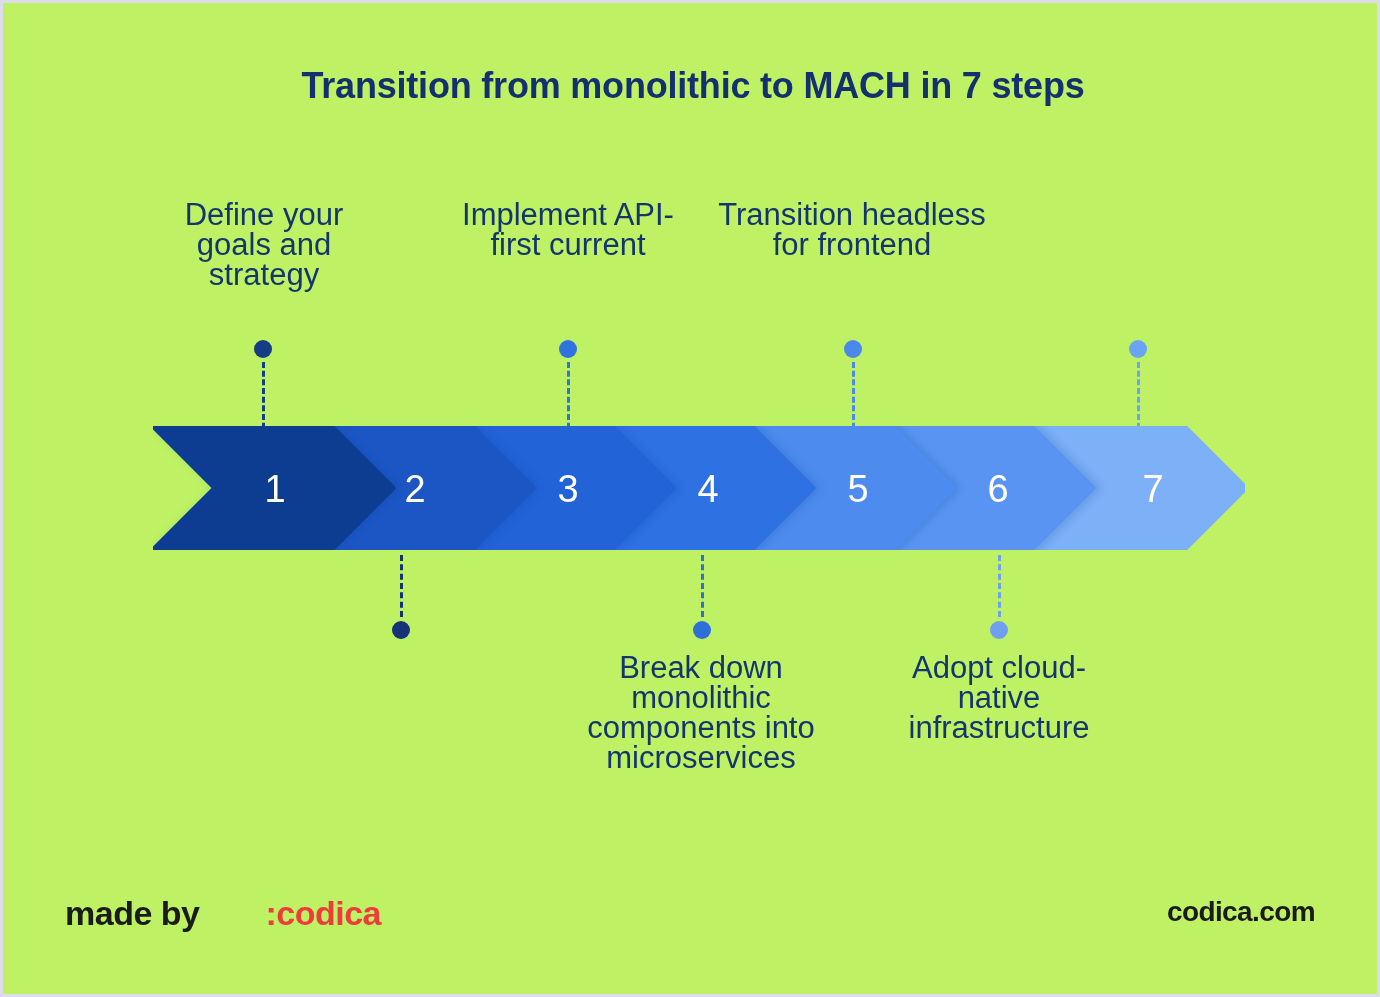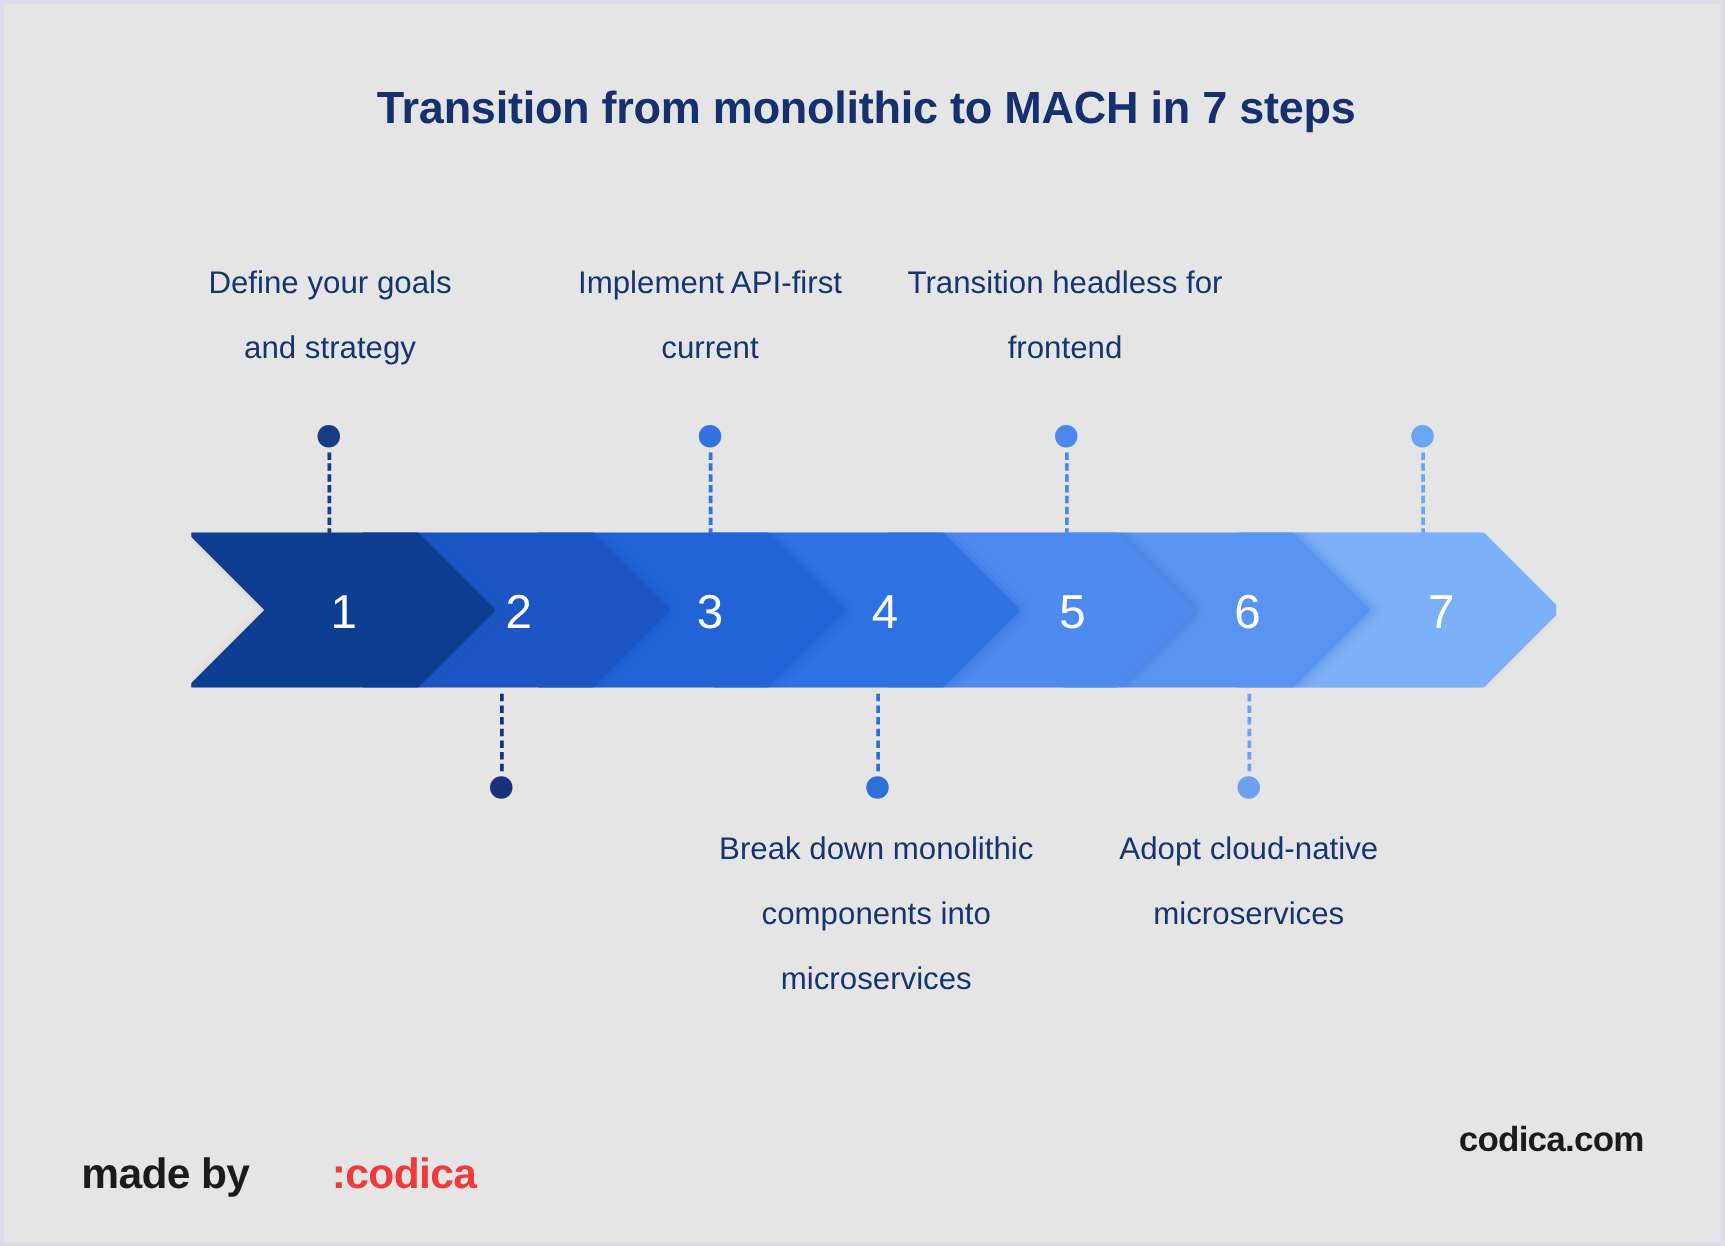--- a/index.html
+++ b/index.html
@@ -8,21 +8,21 @@
     width: 1380px;
     height: 997px;
     background: #ffffff;
     font-family: "Liberation Sans", sans-serif;
   }
 
   #canvas {
     position: relative;
     width: 1380px;
     height: 997px;
-    background: #e5e5e5;
+    background: #bef264;
     border: 3px solid #dcdcea;
     overflow: hidden;
   }
 
   
   #title {
     position: absolute;
     left: 0;
     top: 62px;
     width: 1380px;
@@ -30,22 +30,22 @@
     font-size: 36px;
     font-weight: 700;
     letter-spacing: -0.2px;
     color: #14306e;
   }
 
   
   .label {
     position: absolute;
     text-align: center;
-    font-size: 25px;
-    line-height: 52px;
+    font-size: 31px;
+    line-height: 30px;
     font-weight: 500;
     color: #15356f;
   }
   .label.top { }
   .label.bottom { }
 
   
   .connector {
     position: absolute;
     width: 20px;
@@ -79,21 +79,21 @@
     font-family: "Liberation Sans", sans-serif;
     font-size: 38px;
     font-weight: 400;
     fill: #ffffff;
   }
 
   
   #footer-left {
     position: absolute;
     left: 62px;
-    top: 917px;
+    top: 891px;
     display: flex;
     align-items: baseline;
     gap: 22px;
   }
   #made-by {
     font-size: 34px;
     font-weight: 700;
     letter-spacing: -0.5px;
     color: #1b1b1b;
   }
@@ -119,21 +119,21 @@
 
 <div id="canvas">
 
   <div id="title">Transition from monolithic to MACH in 7 steps</div>
 
   <div class="label top" style="left:150px; top:197px; width:222px;">Define your goals and strategy</div>
   <div class="label top" style="left:440px; top:197px; width:250px;">Implement API-first current</div>
   <div class="label top" style="left:700px; top:197px; width:298px;">Transition headless for frontend</div>
 
   <div class="label bottom" style="left:570px; top:650px; width:256px;">Break down monolithic components into microservices</div>
-  <div class="label bottom" style="left:890px; top:650px; width:212px;">Adopt cloud-native microservices</div>
+  <div class="label bottom" style="left:890px; top:650px; width:212px;">Adopt cloud-native infrastructure</div>
 
   <div class="connector up" style="left:250px; top:337px;">
     <div class="dot" style="background:#153d85;"></div>
     <div class="dash" style="height:84px; border-color:#153d85;"></div>
   </div>
   <div class="connector up" style="left:555px; top:337px;">
     <div class="dot" style="background:#3073e0;"></div>
     <div class="dash" style="height:84px; border-color:#3073e0;"></div>
   </div>
   <div class="connector up" style="left:840px; top:337px;">

